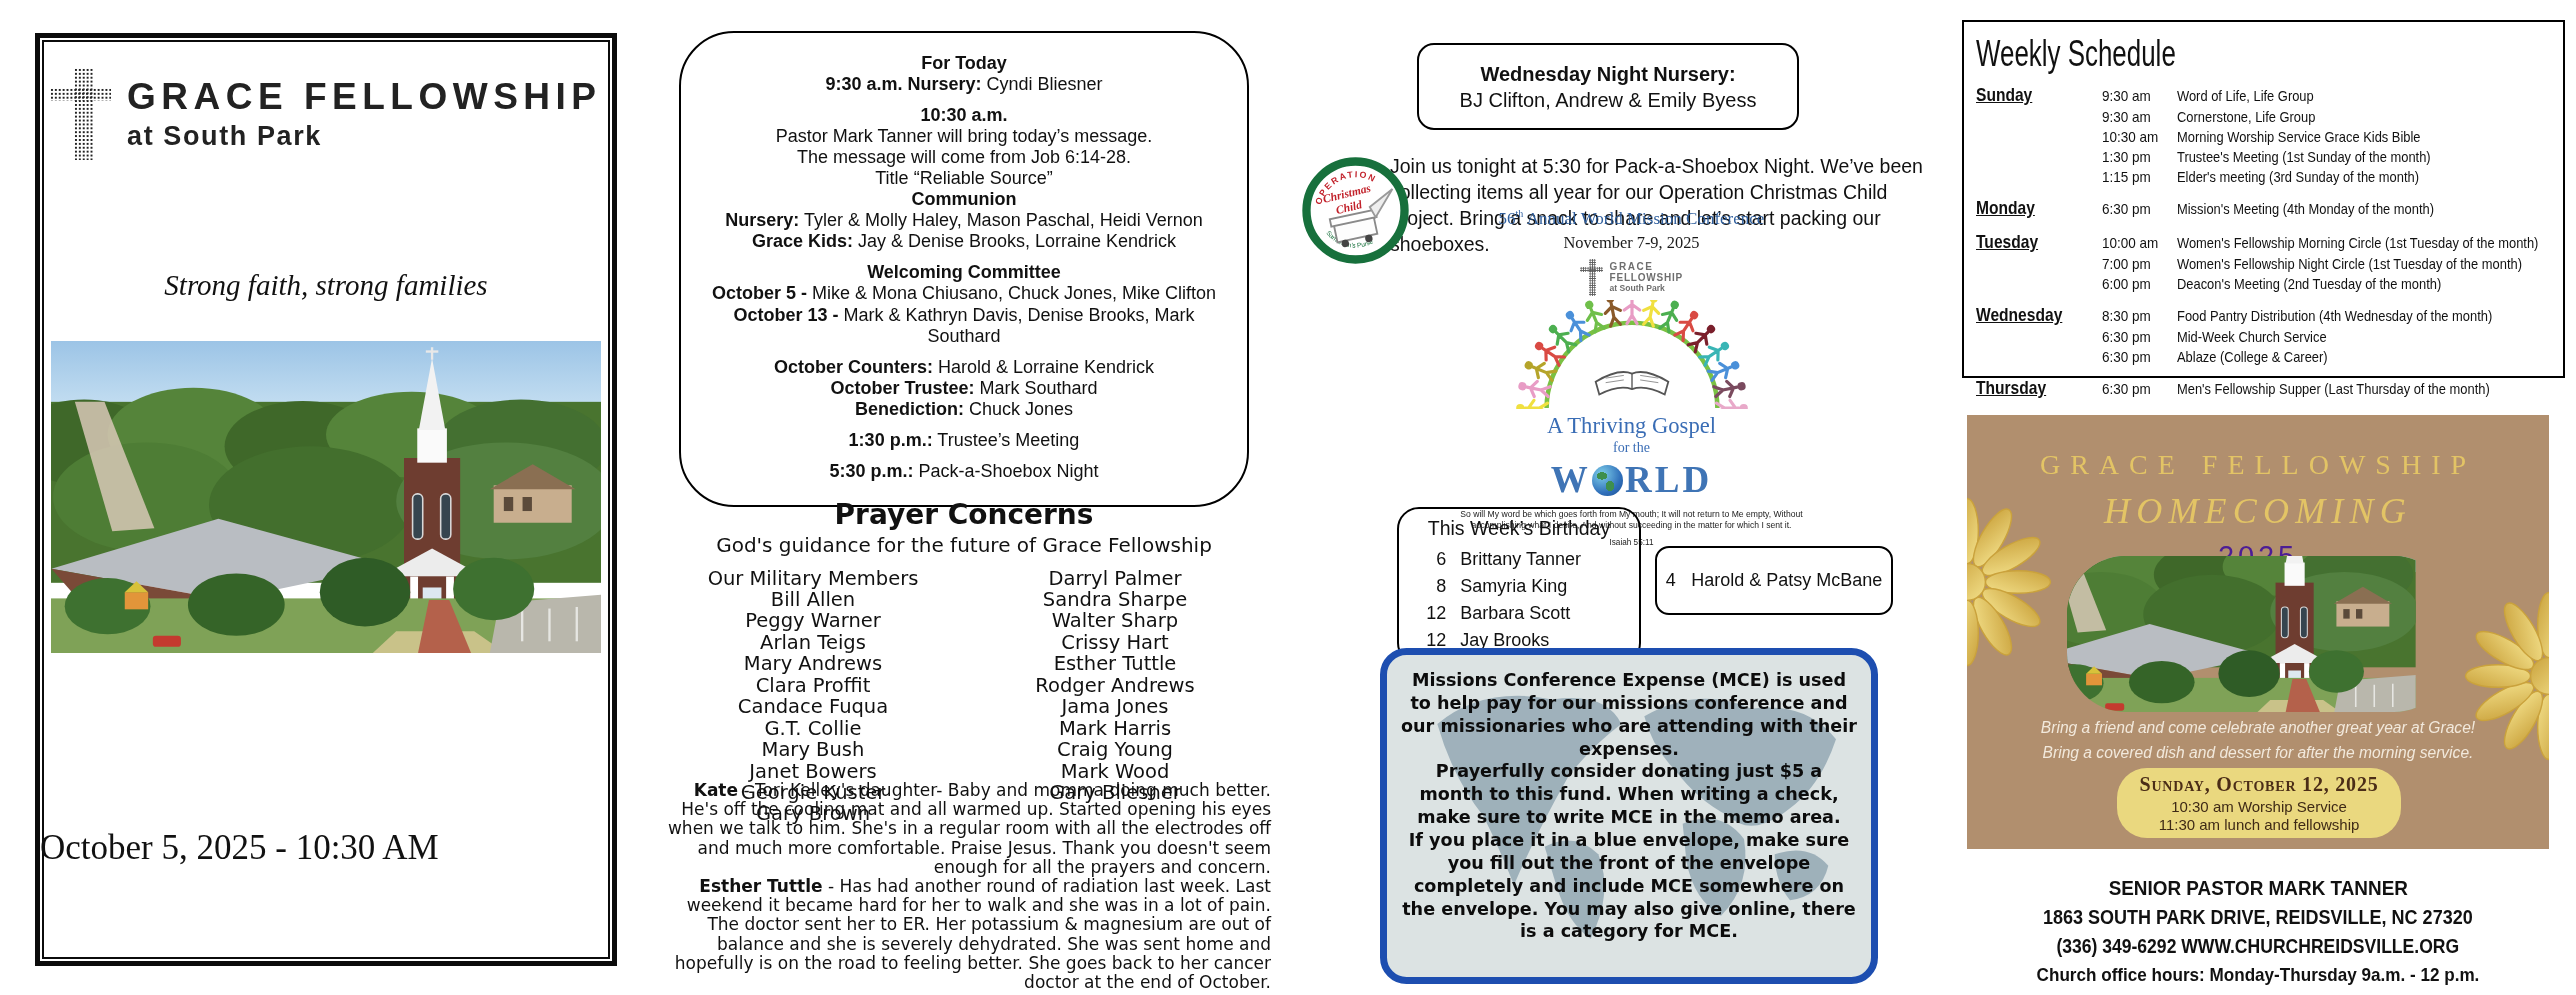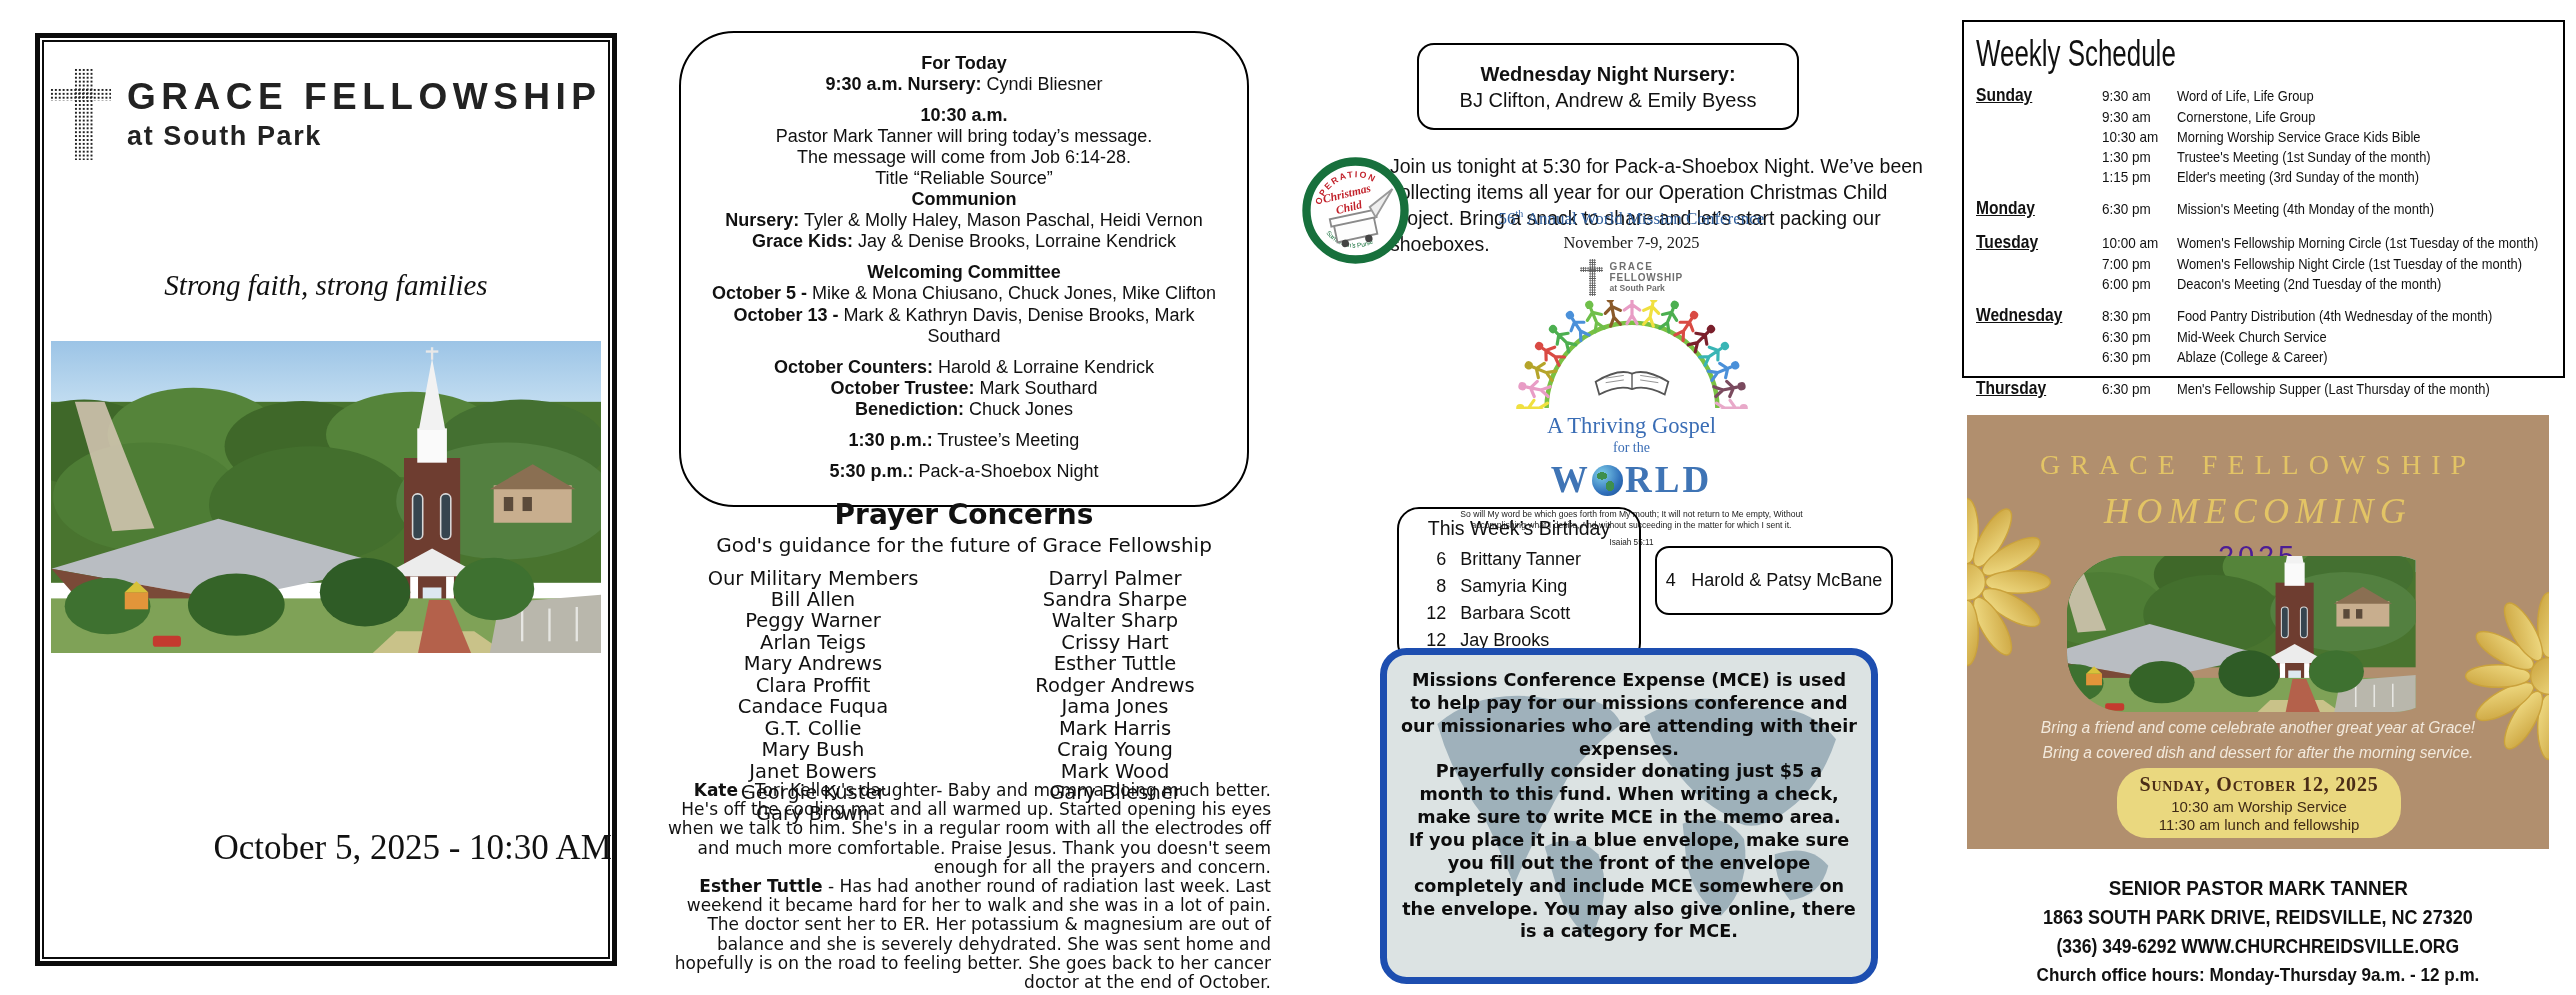--- a/index.html
+++ b/index.html
@@ -14,21 +14,21 @@
   .cross{width:61px;height:92px;position:relative;flex:0 0 auto;}
   .cross .v,.cross .h{position:absolute;background-image:radial-gradient(#222 1.2px,transparent 1.3px);background-size:3.9px 3.9px;}
   .cross .v{left:23.4px;top:0;width:20px;height:92px;}
   .cross .h{left:0;top:20px;width:61px;height:13.3px;}
   .logo-text .l1{font-size:37px;font-weight:bold;letter-spacing:5.5px;color:#222;}
   .logo-text .l2{font-size:27px;font-weight:bold;letter-spacing:1.6px;color:#222;margin-top:3.1px;}
   .tagline{position:absolute;left:0;right:0;top:197px;text-align:center;
     font-family:"Liberation Serif",serif;font-style:italic;font-size:29px;margin-top:34px;}
   .photo-wrap{position:absolute;left:11px;right:11px;top:303px;height:312px;overflow:hidden;}
   .photo-wrap svg{width:100%;height:100%;display:block;}
-  .panel-date{position:absolute;left:0;right:0;top:790px;text-align:right;
+  .panel-date{position:absolute;left:0;right:0;top:790px;text-align:left;
     font-family:"Liberation Serif",serif;font-size:35px;}
 
   
   .for-today{position:absolute;left:679px;top:31px;width:570px;box-sizing:border-box;
     border:2.3px solid #000;border-radius:55px;padding:20px 15.6px 23.4px;
     text-align:center;font-size:18px;line-height:1.17;}
   .for-today .row-gap{margin-top:10px;}
   .ft-line b{font-weight:bold;}
   .prayer{position:absolute;left:662px;top:498px;width:604px;text-align:center;
     font-family:"DejaVu Sans",sans-serif;}

